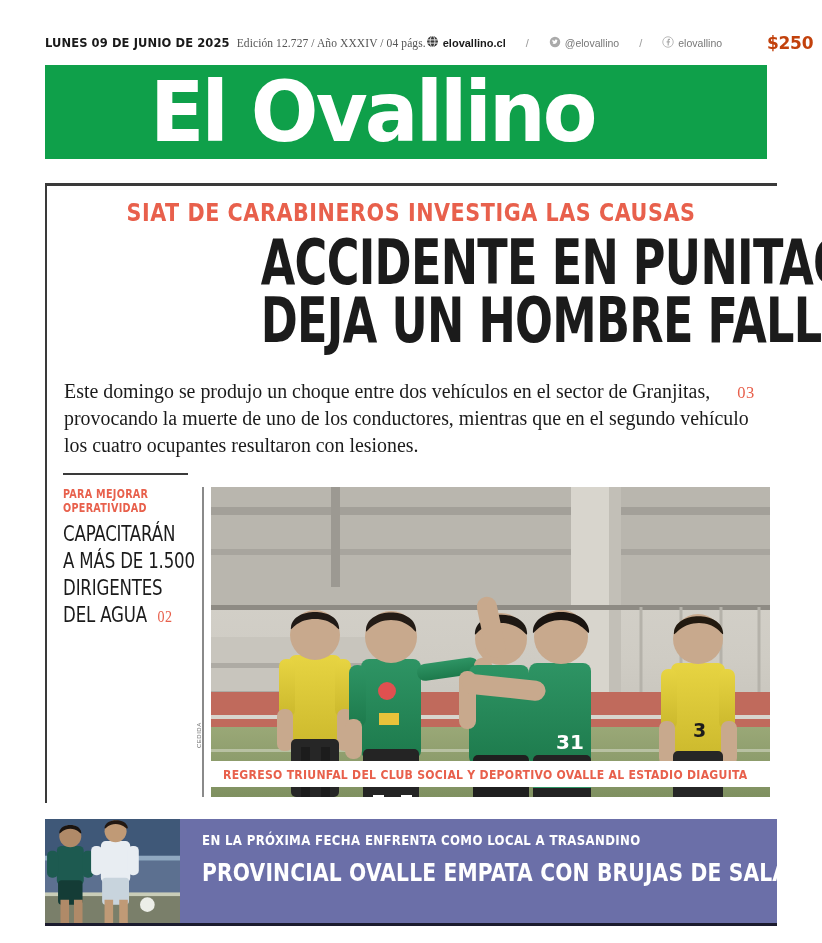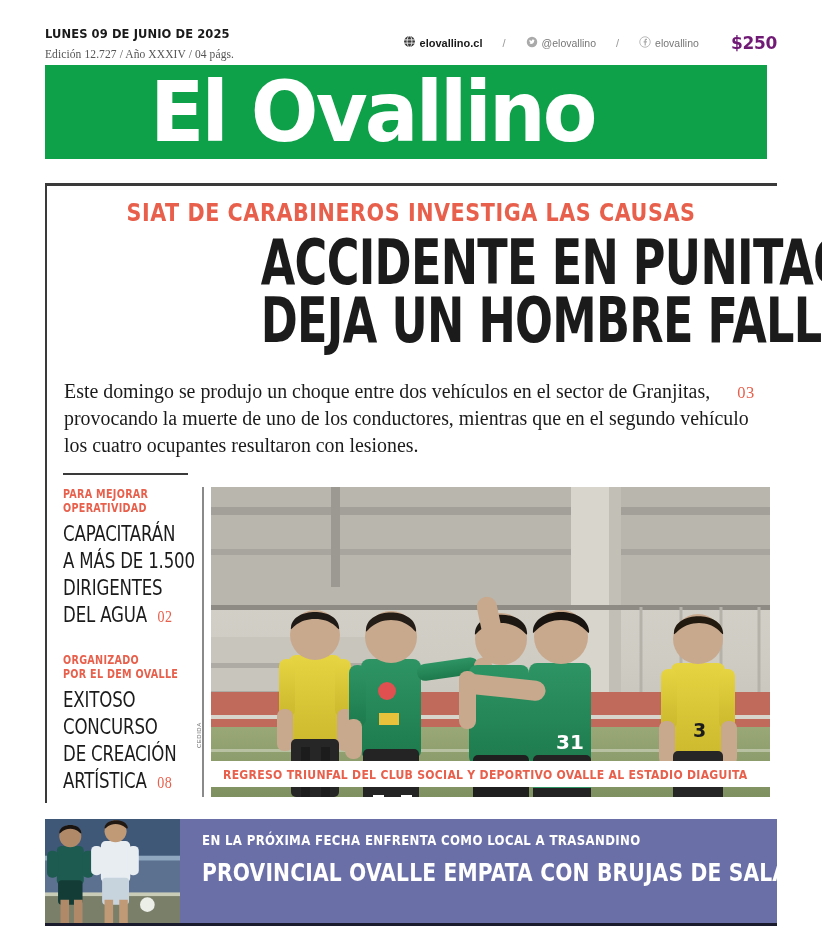--- a/index.html
+++ b/index.html
@@ -26,21 +26,20 @@
     width: 732px; height: 26px;
     display: flex;
     align-items: center;
     justify-content: space-between;
   }
   .topbar-left {
     display: flex;
     align-items: baseline;
     gap: 7px;
     white-space: nowrap;
-    flex-direction: column;
   }
   .date-text {
     font-family: "DejaVu Sans", sans-serif;
     font-weight: bold;
     font-size: 11.5px;
     letter-spacing: 0.1px;
     color: #1a1a1a;
   }
   .edition-text {
     font-family: "Liberation Serif", serif;
@@ -72,22 +71,22 @@
   .social-label.strong {
     color: #1a1a1a;
     font-weight: bold;
     font-size: 11px;
   }
   .icon-sm { display: inline-block; vertical-align: middle; }
   .price {
     font-family: "DejaVu Sans", sans-serif;
     font-weight: bold;
     font-size: 17px;
-    color: #701a75;
-    margin-left: 14px;
+    color: #c2410c;
+    margin-left: 27px;
     letter-spacing: -0.3px;
   }
 
   
   .masthead {
     position: absolute;
     left: 45px; top: 65px;
     width: 722px; height: 94px;
     background: #0fa04a;
     display: flex;
@@ -384,29 +383,20 @@
     <div>
       <div class="side-kicker">PARA MEJORAR OPERATIVIDAD</div>
       <div class="side-title">
         <div>CAPACITARÁN</div>
         <div>A MÁS DE 1.500</div>
         <div>DIRIGENTES</div>
         <div><span>DEL AGUA</span><span class="side-ref">02</span></div>
       </div>
     </div>
 
-    <div class="side-story-2">
-      <div class="side-kicker">ORGANIZADO<br>POR EL DEM OVALLE</div>
-      <div class="side-title">
-        <div>EXITOSO</div>
-        <div>CONCURSO</div>
-        <div>DE CREACIÓN</div>
-        <div><span>ARTÍSTICA</span><span class="side-ref">08</span></div>
-      </div>
-    </div>
 
   </div>
 
   <div class="photo-divider"></div>
   <div class="photo-credit">CEDIDA</div>
 
   <div class="photo-main">
     <svg viewBox="0 0 559 310" preserveAspectRatio="xMidYMid slice" aria-hidden="true">
       <defs>
         <linearGradient id="skyBg" x1="0" y1="0" x2="0" y2="1">

